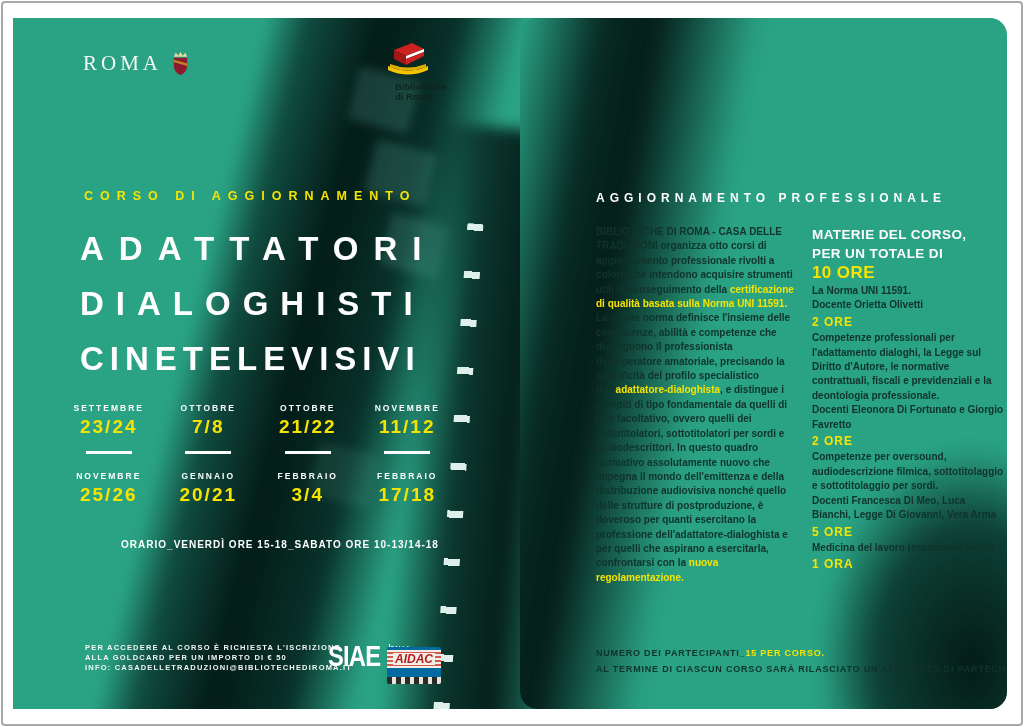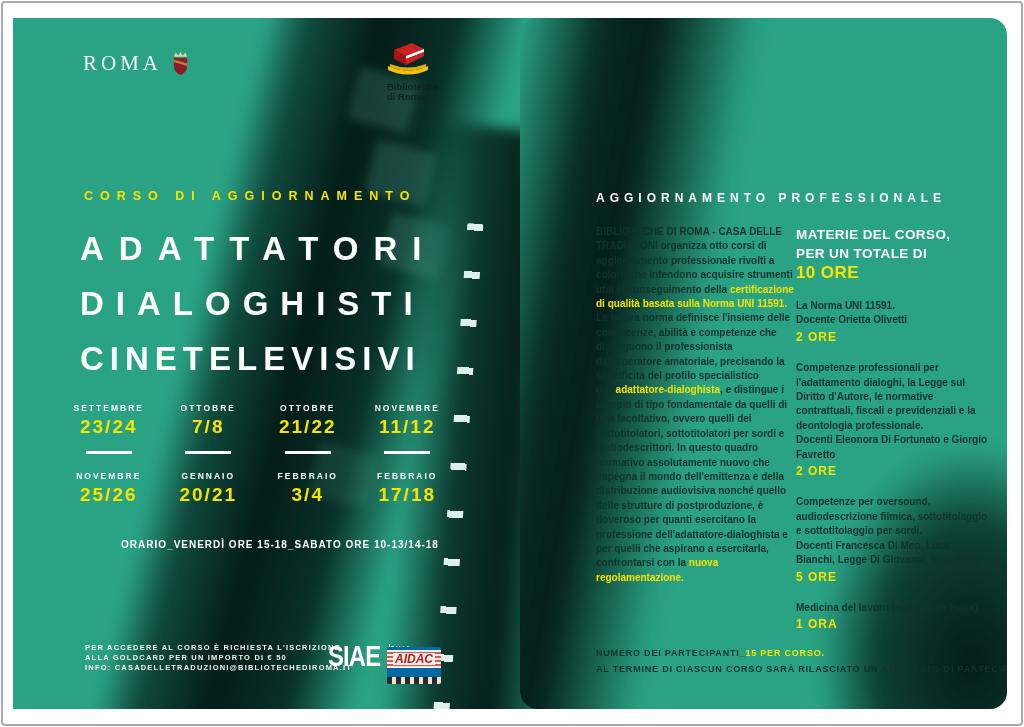--- a/index.html
+++ b/index.html
@@ -71,21 +71,21 @@
     position:absolute; left:70px; top:33px; z-index:5;
     display:flex; align-items:center; gap:9px;
   }
   .roma-word {
     font-family:"Liberation Serif", serif; font-size:21px; letter-spacing:4px;
     color:#f3f7f2; font-weight:400;
   }
   .bdr-logo { position:absolute; left:372px; top:22px; z-index:5; text-align:left; }
   .bdr-text {
     font-size:9.5px; font-weight:800; color:#11231d; line-height:10px;
-    margin-top:2px; margin-left:2px;
+    margin-top:2px; margin-left:10px;
   }
   .kicker {
     position:absolute; left:71px; top:171px; z-index:5;
     color:#f6e400; font-size:12.5px; font-weight:800; letter-spacing:7px;
     white-space:nowrap;
   }
   .big-title {
     position:absolute; left:67px; top:203px; z-index:5;
     color:#fdfdfd; font-weight:800; line-height:55px; font-size:33px;
     white-space:nowrap;
@@ -139,24 +139,24 @@
   .heading-right {
     position:absolute; left:76px; top:173px; z-index:5;
     color:#fdfdfd; font-size:12px; font-weight:800; letter-spacing:5px;
     white-space:nowrap;
   }
   .col-intro {
     position:absolute; left:76px; top:207px; width:202px; z-index:5;
     color:#10332b; font-size:10px; font-weight:700; line-height:14.4px;
   }
   .hl { color:#f6e400; }
-  .col-materie { position:absolute; left:276px; top:207px; width:192px; z-index:5; }
+  .col-materie { position:absolute; left:292px; top:207px; width:192px; z-index:5; }
   .materie-head { color:#fdfdfd; font-size:13.5px; font-weight:800; line-height:19px; letter-spacing:.4px; }
   .materie-total { color:#f6e400; font-size:17px; font-weight:800; line-height:19px; letter-spacing:.4px; }
-  .materie-block { margin-top:17px; color:#10332b; font-size:10px; font-weight:700; line-height:14.4px; }
+  .materie-block { margin-top:2px; color:#10332b; font-size:10px; font-weight:700; line-height:14.4px; }
   .materie-hours { color:#f6e400; font-size:12px; font-weight:800; letter-spacing:1px; margin-top:2px; }
   .footer-right {
     position:absolute; left:76px; top:627px; z-index:5;
     font-size:9px; font-weight:800; letter-spacing:.8px; line-height:16px;
     color:#10332b; white-space:nowrap;
   }
 </style>
 </head>
 <body>
 

